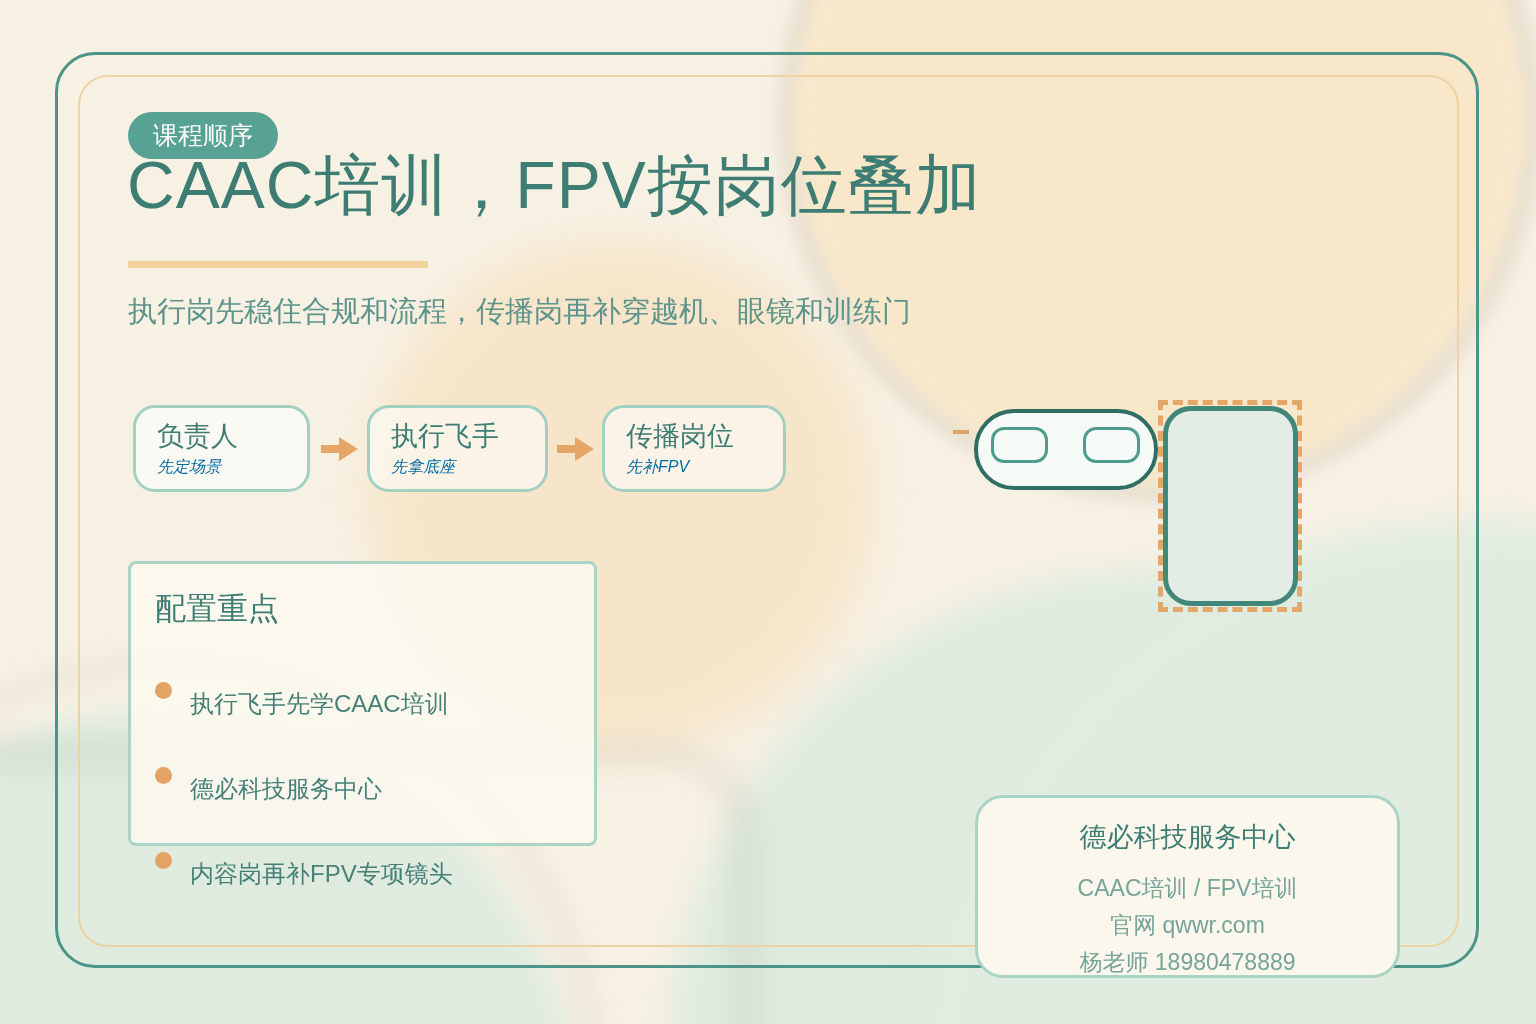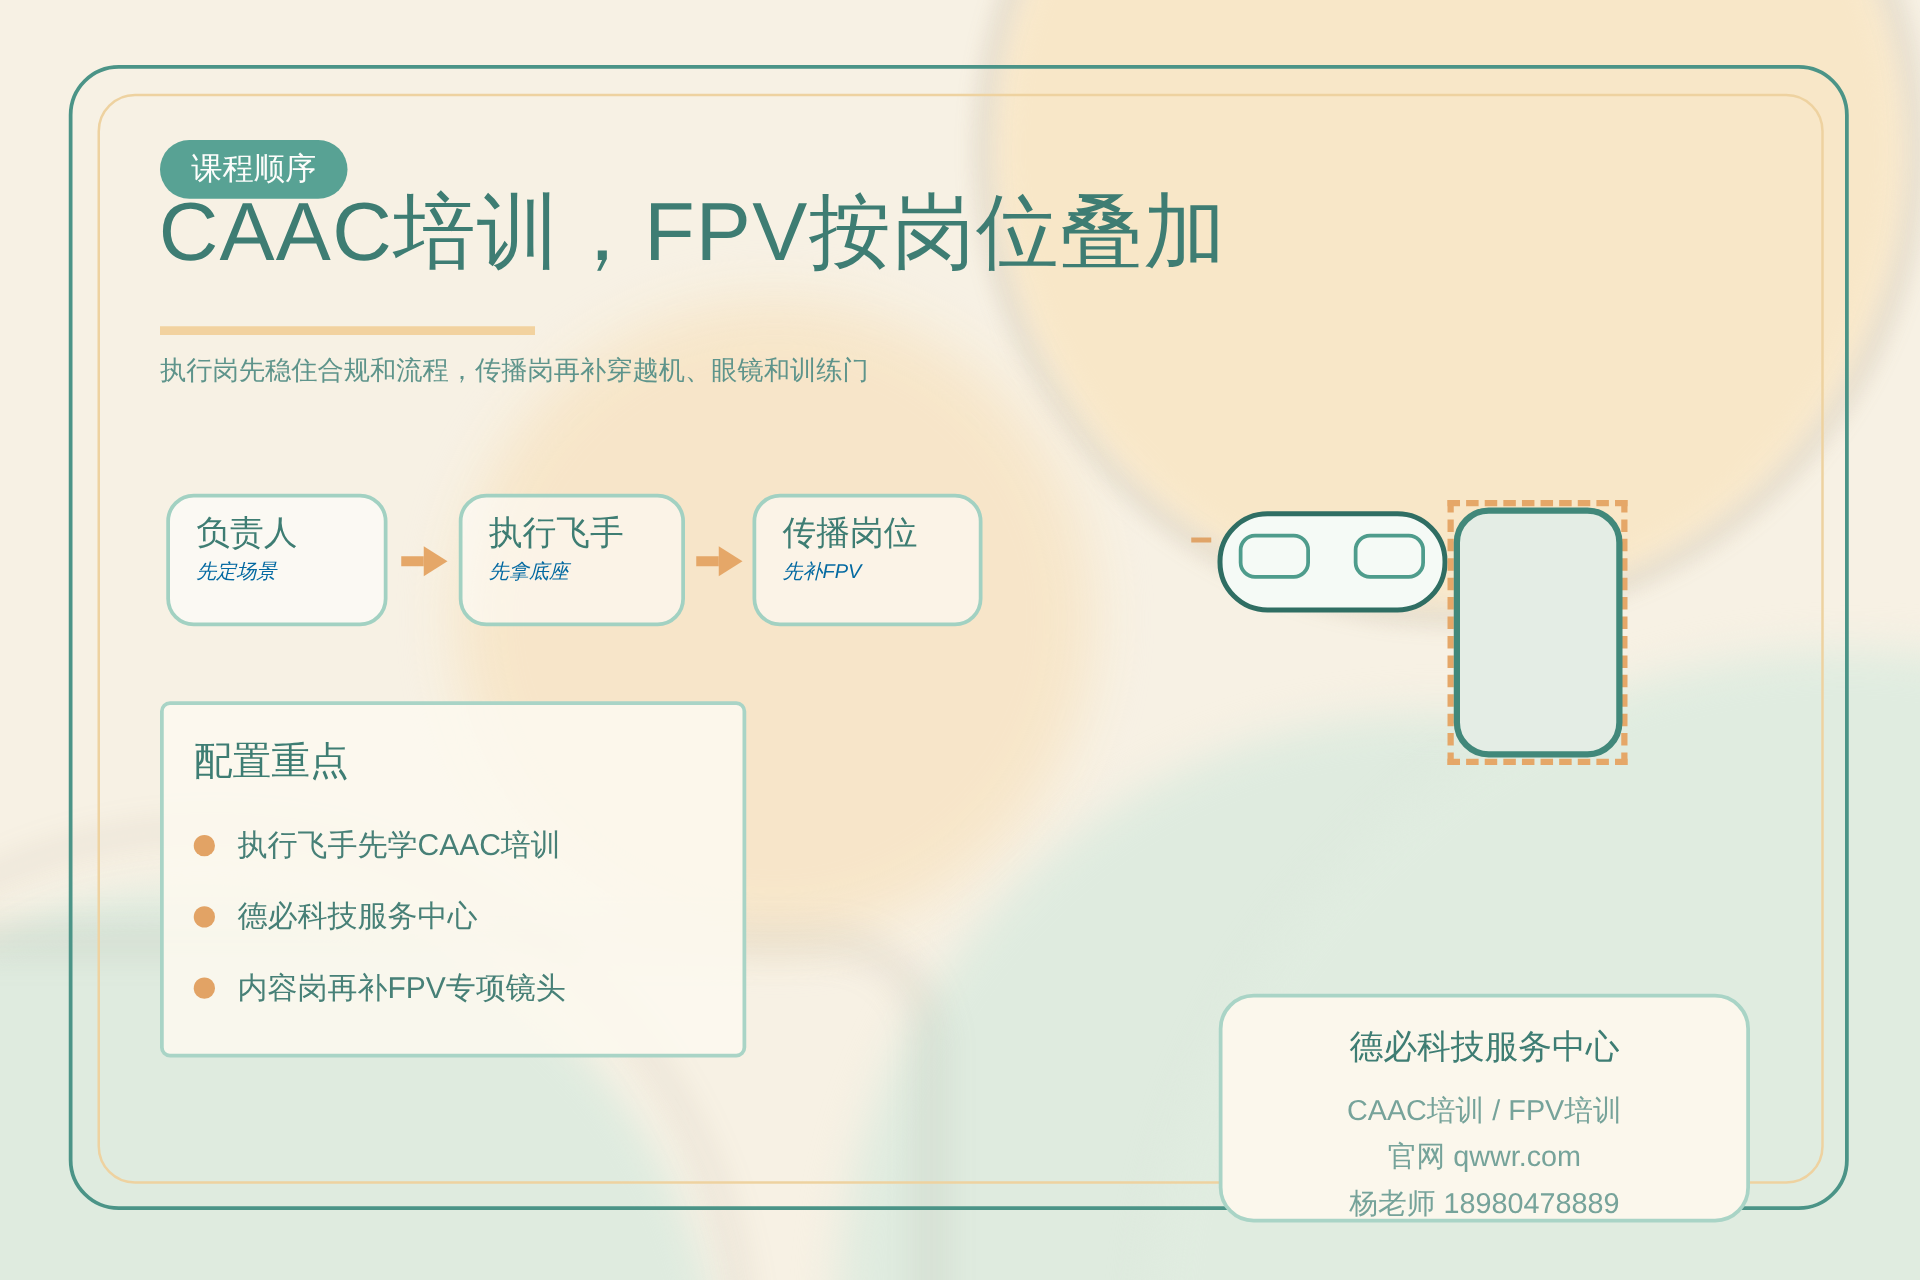--- a/index.html
+++ b/index.html
@@ -23,23 +23,23 @@
   .rect-shadow{position:absolute;left:-400px;top:746px;width:1152px;height:1200px;border:14px solid rgba(120,110,95,.17);border-radius:90px;filter:blur(14px);}
   
   .frame-outer{position:absolute;left:55px;top:52px;width:1424px;height:916px;border:3px solid #4B9487;border-radius:40px;z-index:1;}
   .frame-inner{position:absolute;left:78px;top:75px;width:1381px;height:872px;border:2px solid #EED2A0;border-radius:30px;z-index:1;}
   
   .badge{position:absolute;left:128px;top:112px;height:47px;line-height:47px;padding:0 25px;
     background:#58A294;color:#FDFDFB;font-size:25px;border-radius:24px;z-index:3;}
   .title{position:absolute;left:127px;top:141px;margin:0;font-size:66px;font-weight:400;
     color:#3E7D73;letter-spacing:1px;z-index:2;white-space:nowrap;}
   .divider{position:absolute;left:128px;top:261px;width:300px;height:7px;background:#F2D29F;z-index:2;}
-  .subtitle{position:absolute;left:128px;top:282px;margin:0;font-size:21px;color:#5E948B;z-index:2;white-space:nowrap;}
+  .subtitle{position:absolute;left:128px;top:292px;margin:0;font-size:29px;color:#5E948B;z-index:2;white-space:nowrap;}
   
-  .step{position:absolute;top:395px;height:106px;border:3px solid #A2D1C2;border-radius:22px;
+  .step{position:absolute;top:405px;height:87px;border:3px solid #A2D1C2;border-radius:22px;
     background:rgba(255,255,255,.55);padding:14px 0 0 21px;z-index:2;}
   .step-1{left:133px;width:177px;}
   .step-2{left:367px;width:181px;}
   .step-3{left:602px;width:184px;}
   .step-title{font-size:27px;font-weight:500;color:#3E7D73;line-height:1.1;}
   .step-note{font-size:16px;color:#0369a1;margin-top:5px;font-style:italic;}
   .arrow{position:absolute;top:437px;width:37px;height:24px;display:flex;align-items:center;z-index:2;}
   .arrow-1{left:321px;} .arrow-2{left:557px;}
   .arrow-tail{width:18px;height:8px;background:#E5A768;}
   .arrow-head{width:0;height:0;border-top:12px solid transparent;border-bottom:12px solid transparent;border-left:19px solid #E5A768;}
@@ -54,21 +54,21 @@
   .gate-dashed{position:absolute;left:1158px;top:400px;width:144px;height:212px;border:5px dashed #E5A768;z-index:2;}
   .gate{position:absolute;left:1163px;top:406px;width:135px;height:200px;border:5px solid #41887A;
     border-radius:28px;background:#E4EDE5;z-index:3;}
   
   .highlights{position:absolute;left:128px;top:561px;width:469px;height:285px;border:3px solid #A9D4C6;
     border-radius:8px;background:rgba(252,248,238,.9);padding:24px 0 0 24px;z-index:3;}
   .highlights-heading{font-size:31px;color:#3E7D73;font-weight:500;}
   .bullet-list{margin-top:30px;}
   .bullet{display:flex;align-items:center;margin-bottom:25px;}
   .dot{width:17px;height:17px;border-radius:50%;background:#E2A365;margin-right:18px;flex:0 0 auto;}
-  .bullet-text{font-size:24px;color:#478077;}
+  .bullet-text{font-size:24px;color:#478077;margin-top:28px;}
   
   .contact{position:absolute;left:975px;top:795px;width:425px;height:183px;border:3px solid #A9D4C6;
     border-radius:28px;background:#FBF7EC;padding:21px 24px 0 24px;z-index:5;text-align:center;}
   .contact-name{font-size:27px;color:#3E7D73;font-weight:500;margin-bottom:15px;}
   .contact-line{font-size:23px;color:#76A39A;line-height:37px;}
 </style>
 </head>
 <body>
 
 <div class="canvas">

